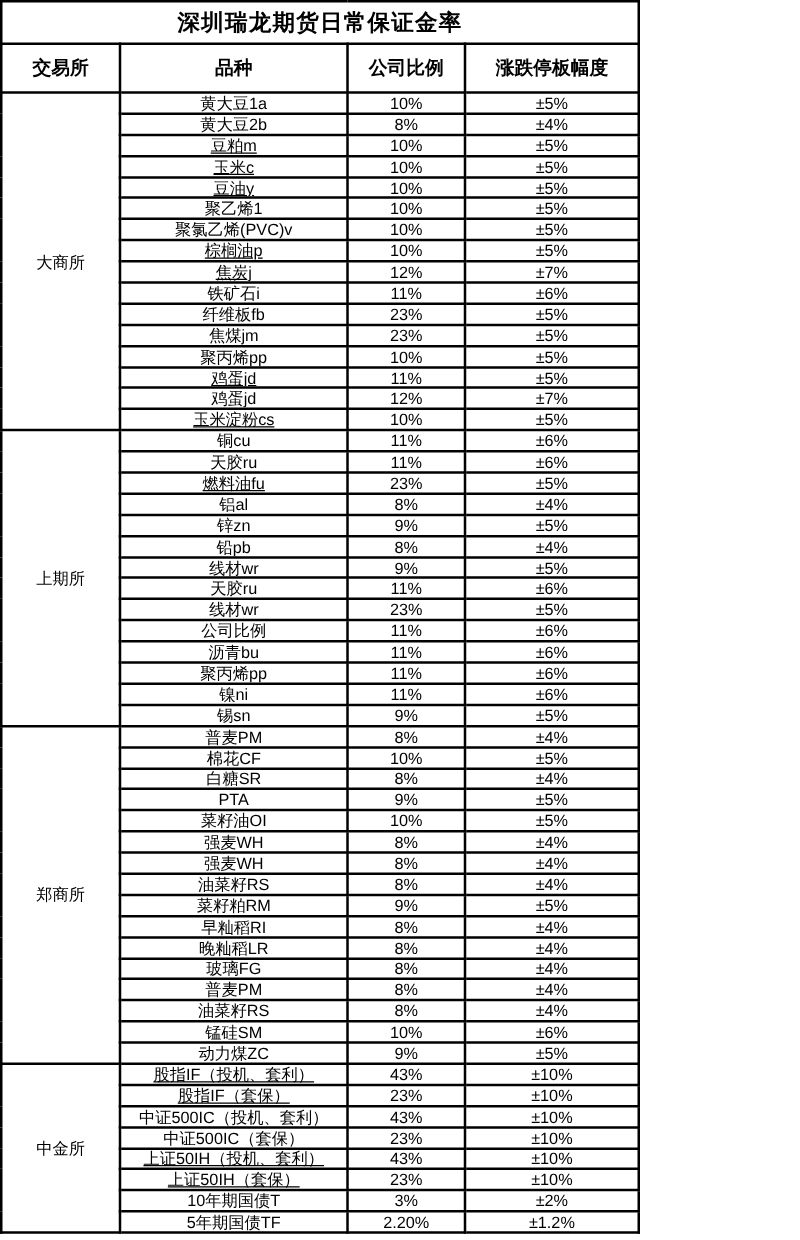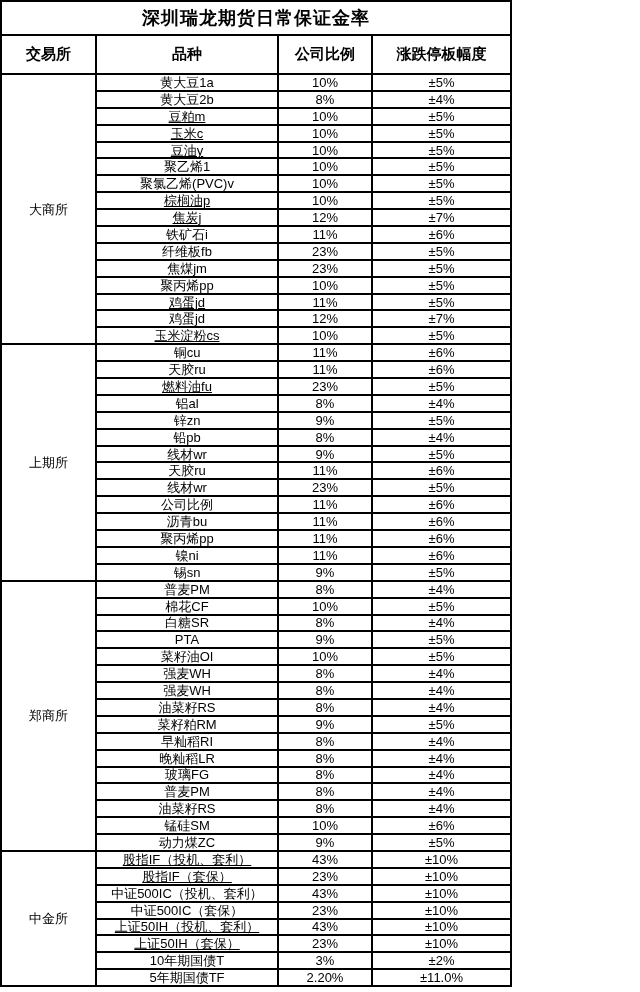--- a/index.html
+++ b/index.html
@@ -346,17 +346,17 @@
           <td class="limit-cell">±10%</td>
         </tr>
         <tr class="data-row">
           <td class="product-cell">10年期国债T</td>
           <td class="ratio-cell">3%</td>
           <td class="limit-cell">±2%</td>
         </tr>
         <tr class="data-row">
           <td class="product-cell">5年期国债TF</td>
           <td class="ratio-cell">2.20%</td>
-          <td class="limit-cell">±11.0%</td>
+          <td class="limit-cell">±1.2%</td>
         </tr>
       </tbody>
   </table>
 </div>
 
 </body></html>

